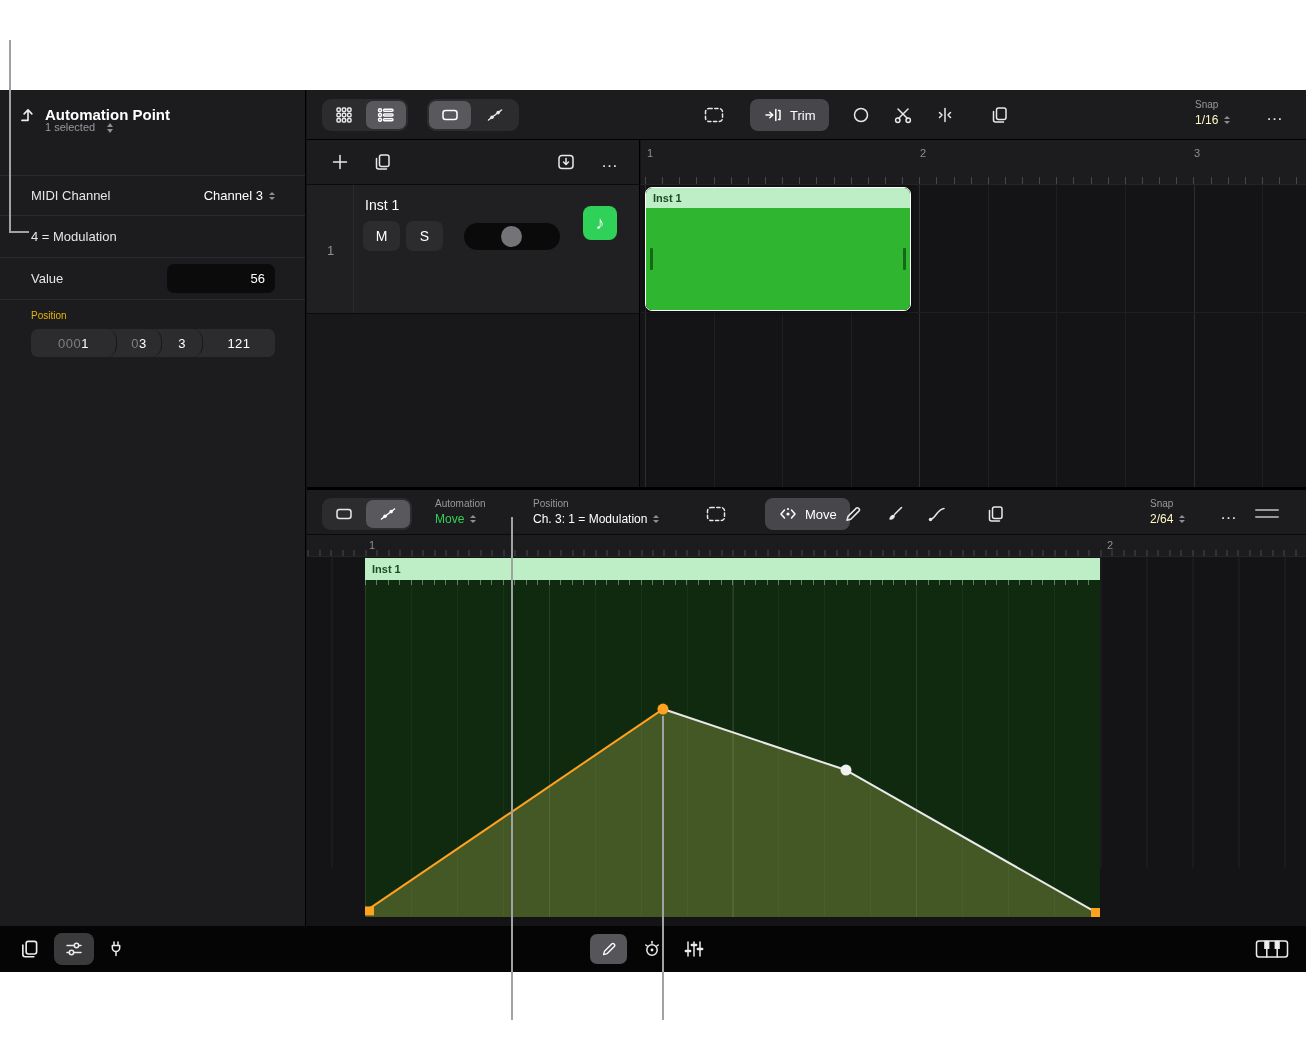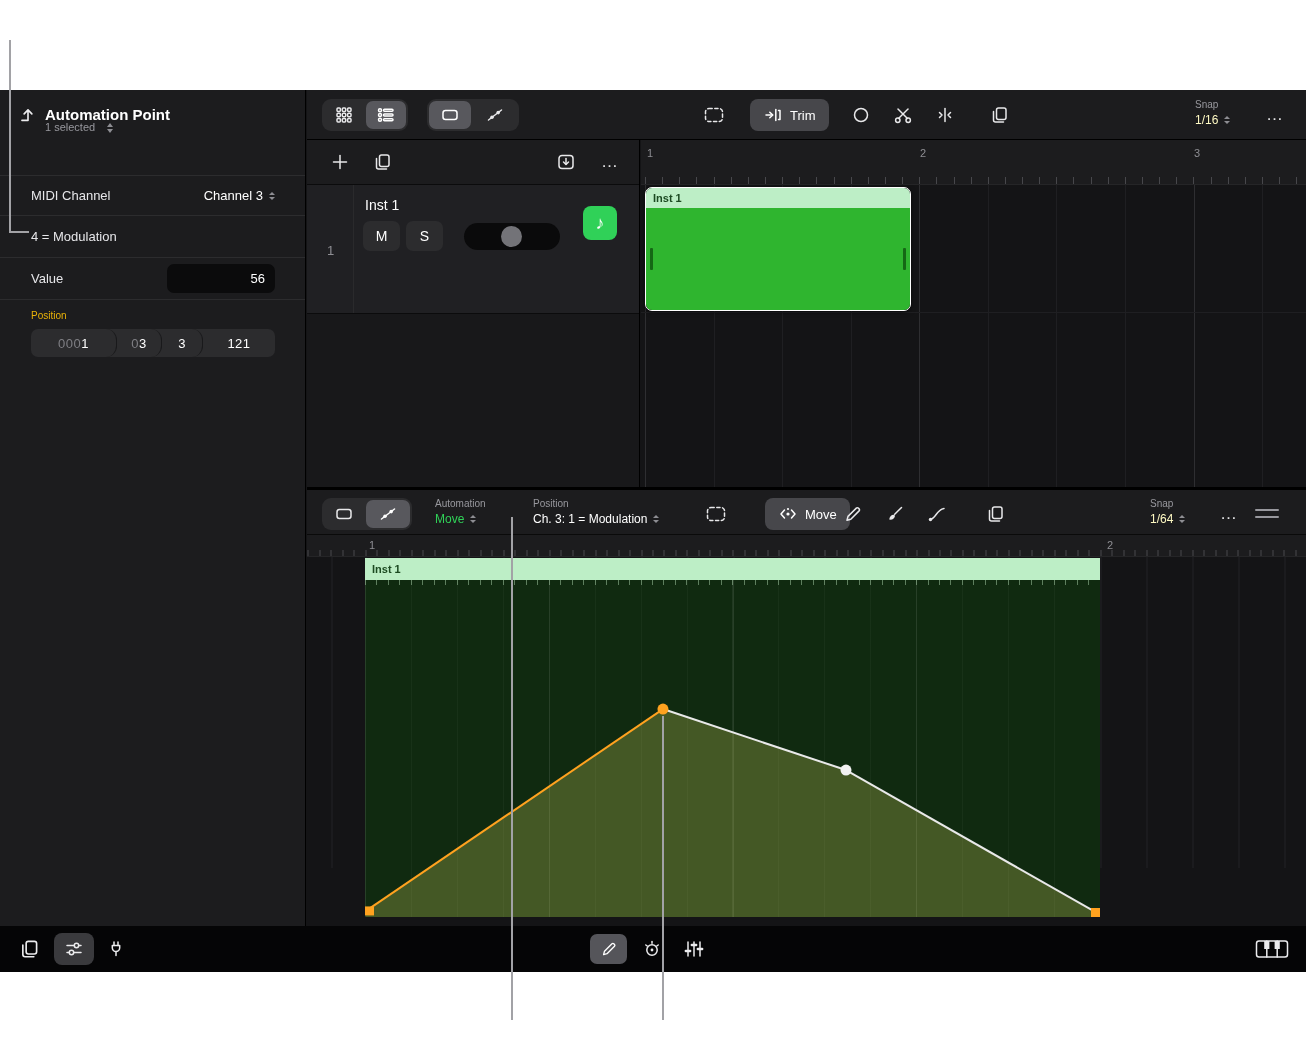--- a/index.html
+++ b/index.html
@@ -405,21 +405,21 @@
           <div class="tbtn" style="left:672px; top:8px;">
             <svg class="ic" width="20" height="20" viewBox="0 0 20 20">
               <rect x="6.5" y="3" width="9.5" height="11.5" rx="2"></rect>
                 <path d="M13.5 17H5.5a2 2 0 0 1-2-2V6.5"></path>
             </svg>
           </div>
 
           <div class="snapblk" style="left:843px; top:8px;">
             <div>Snap</div>
             <div class="v">
-              <span>1/64</span>
+              <span>2/64</span>
               <span class="chevud sm">
                   <i class="u"></i>
                   <i class="d"></i>
                 </span>
             </div>
           </div>
           <div class="more" style="left:906px; top:8px;">…</div>
           <div class="drag-handle" style="left:948px; top:14px;">
               <span></span>
               <span></span>

